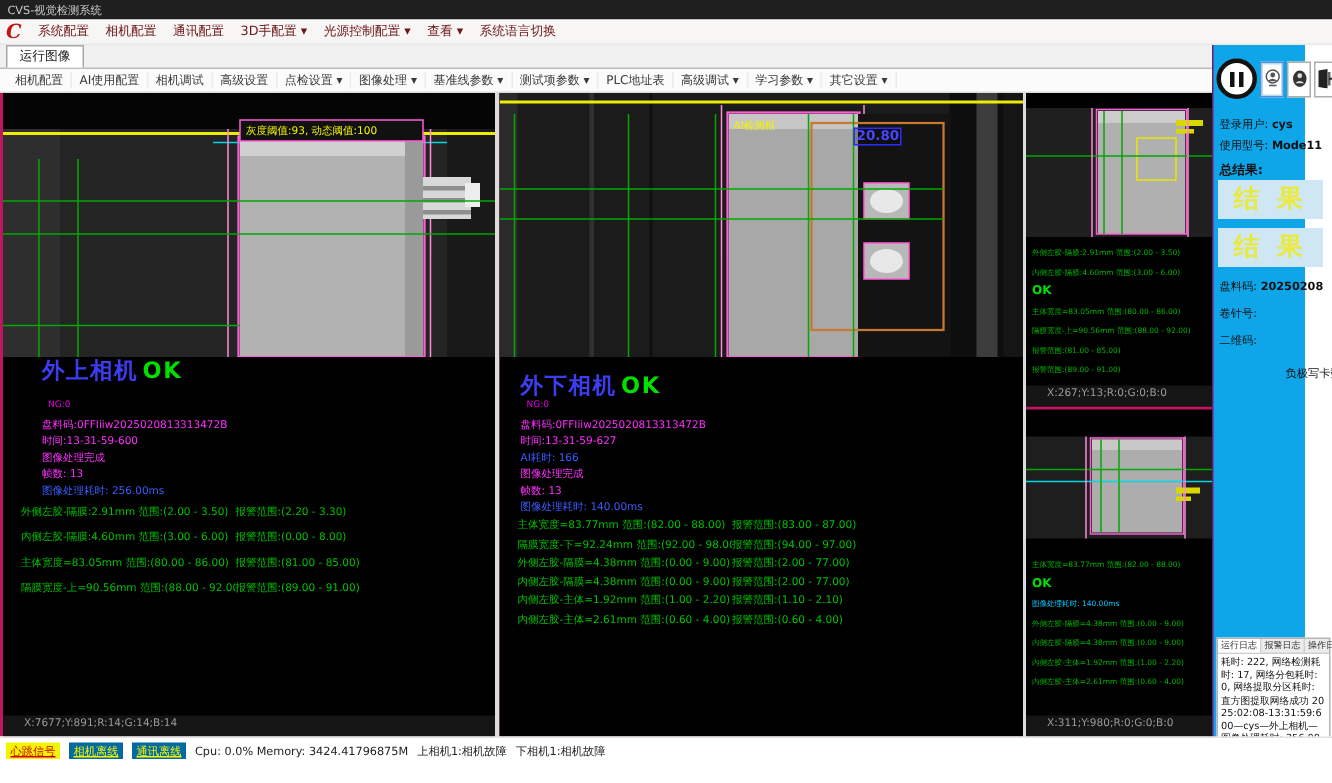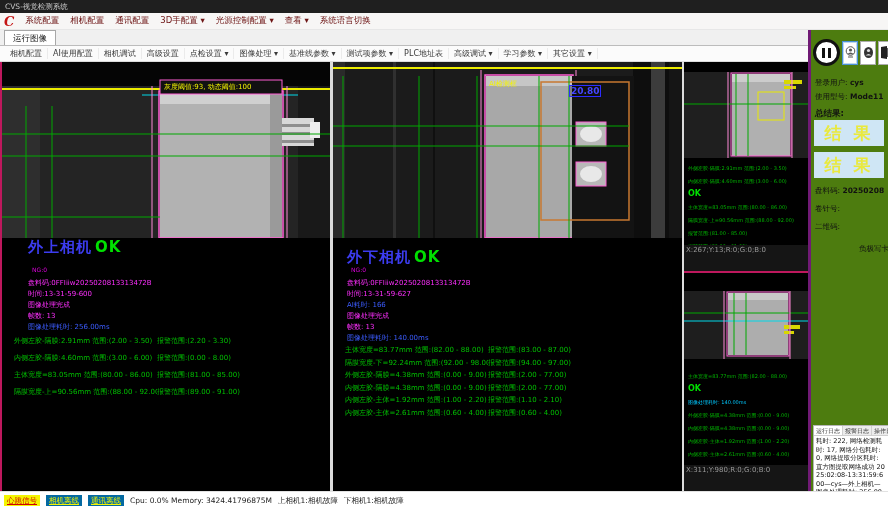--- a/index.html
+++ b/index.html
@@ -37,28 +37,28 @@
               padding:0 1px; background:rgba(0,0,0,.25); }
 
   .cam-title { position:absolute; font-size:15px; font-weight:bold; letter-spacing:1px; white-space:nowrap; }
   .cam-title .blue  { color:#3c3cf0; }
   .cam-title .green { color:#00e000; margin-left:3px; }
   .ng-line { position:absolute; font-size:6px; color:#e000e0; }
   .m-line { position:absolute; font-size:7px; color:#ff2fff; white-space:nowrap; }
   .b-line { position:absolute; font-size:7px; color:#3c5cff; white-space:nowrap; }
   .meas-row { position:absolute; left:12px; font-size:7px; color:#00c000; white-space:nowrap; display:flex; }
   .meas-row .l { display:inline-block; width:143px; overflow:hidden; }
-  .coords { position:absolute; left:0; bottom:0; width:100%; height:26px; background:#151515;
-            color:#9a9a9a; font-size:7px; line-height:10px; padding-left:2px; }
+  .coords { position:absolute; left:0; bottom:0; width:100%; height:14px; background:#151515;
+            color:#9a9a9a; font-size:7px; line-height:10px; padding-left:14px; }
 
   .rt-line { position:absolute; left:4px; font-size:5px; color:#00b400; white-space:nowrap; }
   .ok-line { position:absolute; left:4px; font-size:8px; font-weight:bold; color:#00e000; }
   .cyan-line { position:absolute; left:4px; font-size:5px; color:#00c8ff; white-space:nowrap; }
 
-  .sidebar { position:absolute; left:808px; top:30px; width:80px; height:465px; background:#4d7c0f; border-left:3px solid #701a75; }
+  .sidebar { position:absolute; left:808px; top:30px; width:62px; height:465px; background:#0ea5e9; border-left:1px solid #701a75; }
   .side-btns { position:absolute; left:2px; top:9px; display:flex; gap:2px; align-items:center; }
   .pause-btn { width:27px; height:27px; border-radius:50%; border:3px solid #111; background:#fff;
                display:flex; align-items:center; justify-content:center; gap:3px; }
   .pause-btn .bar { width:3px; height:10px; background:#111; }
   .small-btn { width:16px; height:24px; background:#fff; border:1px solid #adadad;
                display:flex; align-items:center; justify-content:center; }
   .small-btn.active { border-color:#4a90d9; box-shadow:0 0 0 1px #bcd8ef inset; }
   .side-row { position:absolute; left:4px; font-size:7.5px; color:#111; white-space:nowrap; }
   .side-row b { font-weight:bold; }
   .result-box { position:absolute; left:3px; width:70px; height:26px; background:#cfe6f5;
@@ -165,20 +165,21 @@
         </div>
       <div class="meas-row" style="top:308px;">
           <span class="l">主体宽度=83.05mm 范围:(80.00 - 86.00)</span>
           <span class="r">报警范围:(81.00 - 85.00)</span>
         </div>
       <div class="meas-row" style="top:325px;">
           <span class="l">隔膜宽度-上=90.56mm 范围:(88.00 - 92.00)</span>
           <span class="r">报警范围:(89.00 - 91.00)</span>
         </div>
 
+      <div class="coords">X:7677;Y:891;R:14;G:14;B:14</div>
     </div>
 
     <div class="gap" style="left:330px; width:3px;"></div>
 
     <div class="panel" id="panel-center">
       <svg class="img-abs" width="349" height="176" viewBox="0 0 349 176">
         <rect width="349" height="176" fill="#1b1b1b"></rect>
         <rect x="0" width="12" height="176" fill="#2a2a2a"></rect>
         <rect x="60" width="3" height="176" fill="#303030"></rect>
         <rect x="100" width="2" height="176" fill="#101010"></rect>

